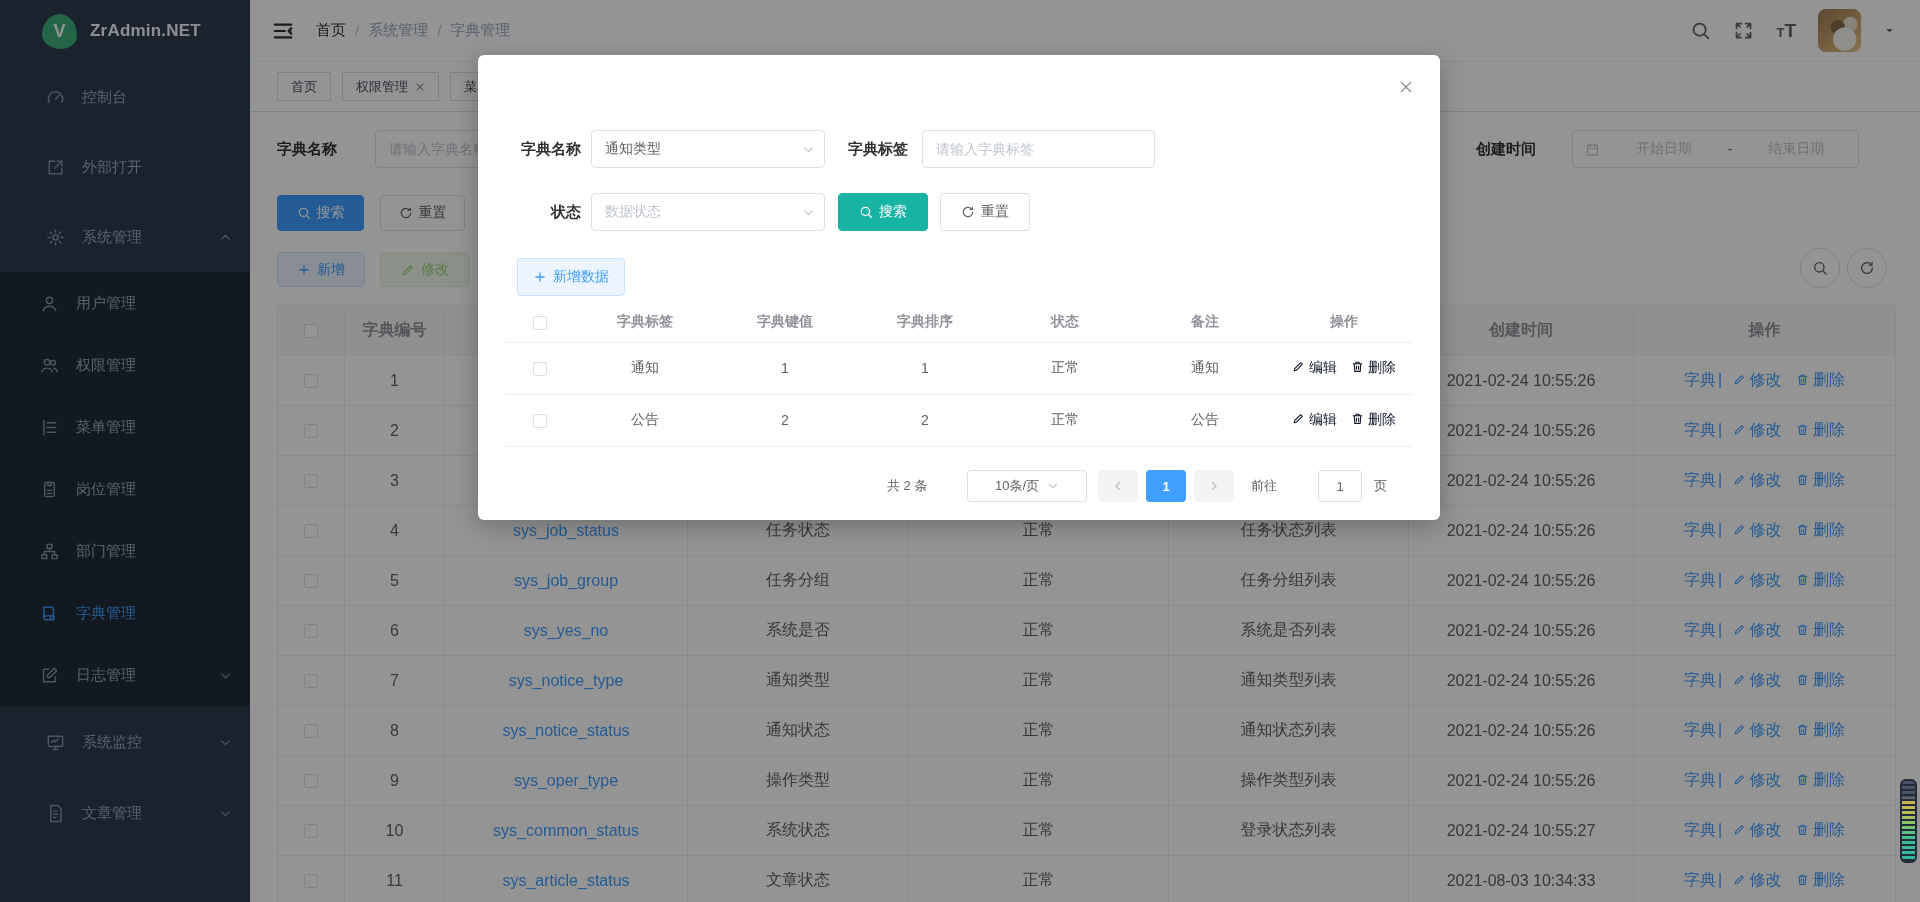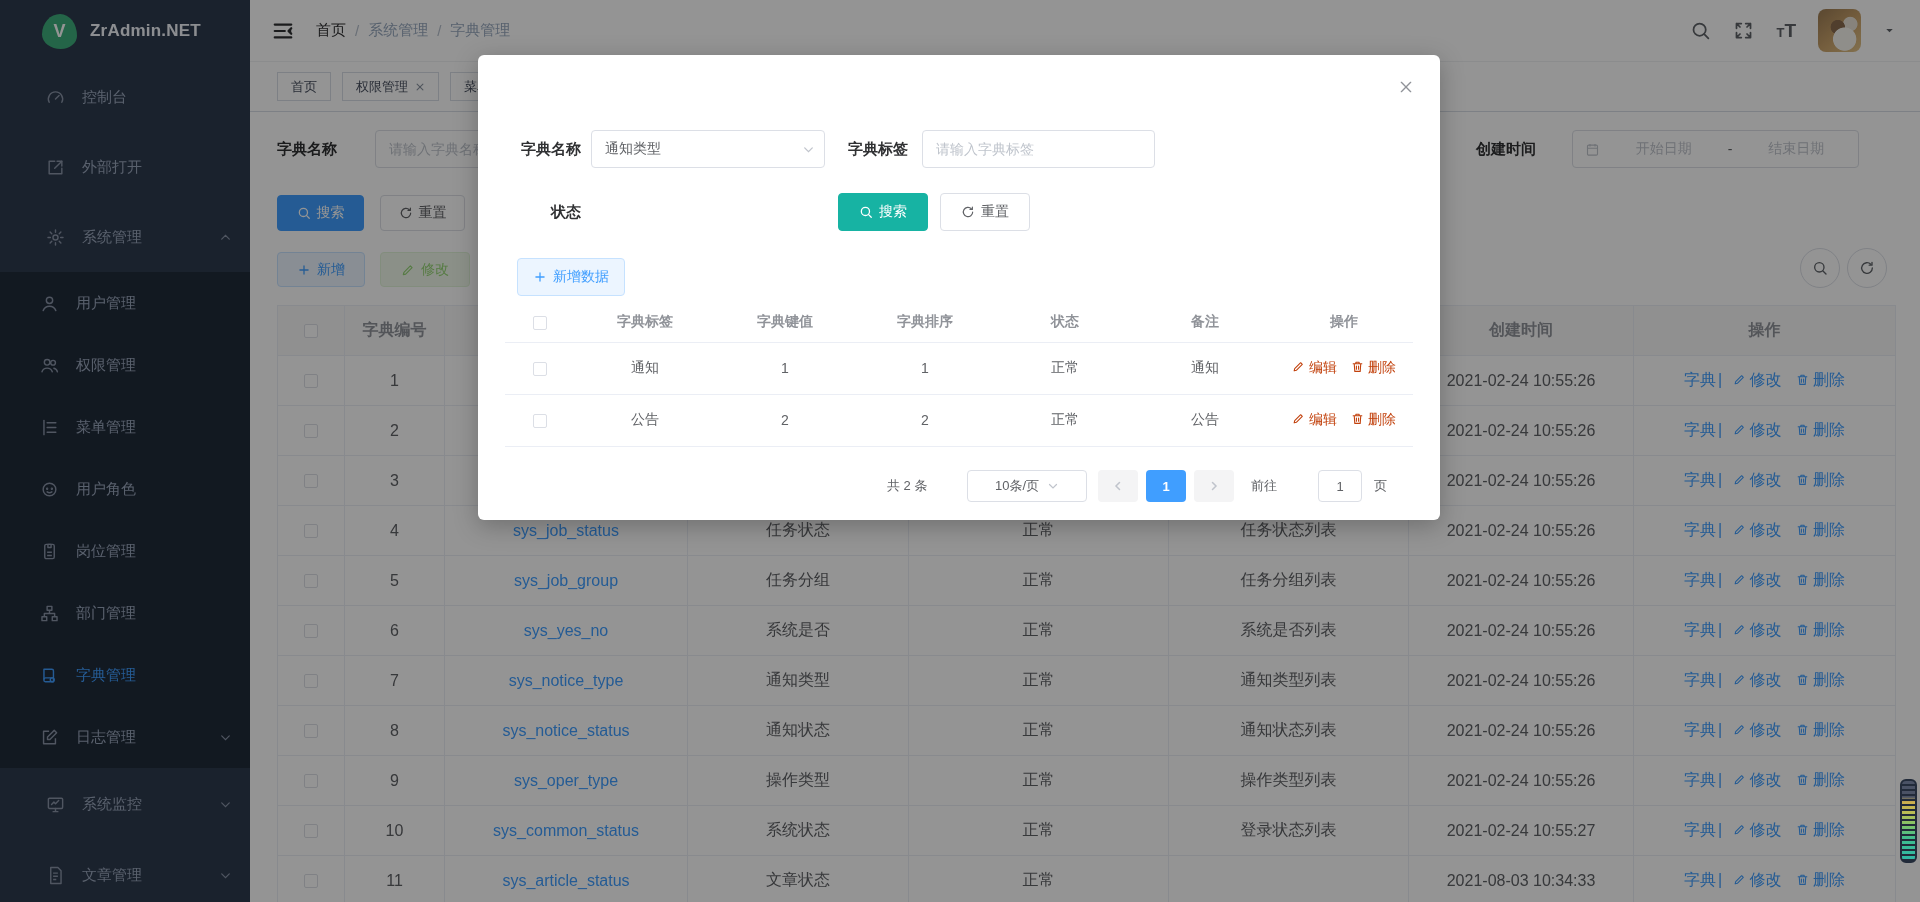--- a/index.html
+++ b/index.html
@@ -96,21 +96,21 @@
   .msel .ph { color:#bfc4cc; }
   .msel .dd { position:absolute; right:9px; width:13px; height:13px; color:#c0c4cc; }
   .minput { position:absolute; width:233px; height:38px; border:1px solid #dcdfe6; border-radius:4px;
     font-size:14px; color:#606266; padding:0 13px; outline:none; }
   .minput::placeholder { color:#bfc4cc; }
   .btn-teal { background:#17b3a3; border-color:#17b3a3; color:#fff; }
   .modal-table { position:absolute; left:27px; top:247px; width:908px; font-size:14px; }
   .modal-table th, .modal-table td { border-bottom:1px solid #ebeef5; text-align:center; white-space:nowrap; }
   .modal-table th { height:40px; color:#909399; font-weight:600; }
   .modal-table td { height:52px; color:#606266; }
-  .modal-table a { color:#c2410c; }
+  .modal-table a { color:#0f172a; }
   .pg { position:absolute; font-size:13px; color:#606266; }
   .pg-total { left:409px; top:415px; line-height:32px; }
   .pg-size { left:489px; top:415px; width:120px; height:32px; border:1px solid #dcdfe6; border-radius:4px;
     display:flex; align-items:center; justify-content:center; gap:8px; cursor:pointer; }
   .pg-size .dd { width:12px; height:12px; color:#c0c4cc; }
   .pg-btn { top:415px; width:40px; height:32px; background:#f4f4f5; border-radius:4px; display:flex;
     align-items:center; justify-content:center; color:#c0c4cc; cursor:pointer; }
   .pg-btn svg { width:12px; height:12px; }
   .pg-page { left:668px; top:415px; width:40px; height:32px; background:#409eff; color:#fff; border-radius:4px;
     display:flex; align-items:center; justify-content:center; font-weight:bold; cursor:pointer; }
@@ -180,29 +180,20 @@
           <path d="M17.5 15.5c2.2.5 3.8 1.8 4.5 4.5"></path>
         </svg>
       <span>权限管理</span>
     </div>
     <div class="side-item">
       <svg class="mi" viewBox="0 0 24 24" fill="none" stroke="currentColor" stroke-width="1.8" stroke-linecap="round">
           <path d="M5 3v18"></path>
           <path d="M9 6h11M9 12h11M9 18h11"></path>
         </svg>
       <span>菜单管理</span>
-    </div>
-    <div class="side-item">
-      <svg class="mi" viewBox="0 0 24 24" fill="none" stroke="currentColor" stroke-width="1.8" stroke-linecap="round">
-          <circle cx="12" cy="12" r="8"></circle>
-          <circle cx="9" cy="11" r="0.6"></circle>
-          <circle cx="15" cy="11" r="0.6"></circle>
-          <path d="M9 15c2 1.4 4 1.4 6 0"></path>
-        </svg>
-      <span>用户角色</span>
     </div>
     <div class="side-item">
       <svg class="mi" viewBox="0 0 24 24" fill="none" stroke="currentColor" stroke-width="1.8" stroke-linejoin="round">
           <rect x="6" y="3" width="12" height="18" rx="2"></rect>
           <path d="M10 3h4v4h-4z"></path>
           <path d="M9 13h6M9 17h6"></path>
         </svg>
       <span>岗位管理</span>
     </div>
     <div class="side-item">
@@ -617,20 +608,26 @@
   <div class="msel" style="left:113px; top:75px;">
     <span class="val">通知类型</span>
     <svg class="dd" viewBox="0 0 24 24" fill="none" stroke="currentColor" stroke-width="2.4" stroke-linecap="round">
         <path d="M5 9l7 7 7-7"></path>
       </svg>
   </div>
   <span class="mlabel" style="left:354px; top:75px;">字典标签</span>
   <input class="minput" style="left: 444px; top: 75px;" placeholder="请输入字典标签">
 
   <span class="mlabel" style="left:27px; top:138px;">状态</span>
+  <div class="msel" style="left:113px; top:138px;">
+    <span class="ph">数据状态</span>
+    <svg class="dd" viewBox="0 0 24 24" fill="none" stroke="currentColor" stroke-width="2.4" stroke-linecap="round">
+        <path d="M5 9l7 7 7-7"></path>
+      </svg>
+  </div>
   <button class="btn btn-teal" style="left:360px; top:138px; width:90px; height:38px;">
     <svg viewBox="0 0 24 24" fill="none" stroke="currentColor" stroke-width="2.2" stroke-linecap="round">
         <circle cx="11" cy="11" r="7"></circle>
         <path d="M16.5 16.5L21 21"></path>
       </svg>
     <span>搜索</span>
   </button>
   <button class="btn btn-plain" style="left:462px; top:138px; width:90px; height:38px;">
     <svg viewBox="0 0 24 24" fill="none" stroke="currentColor" stroke-width="2" stroke-linecap="round" stroke-linejoin="round">
         <path d="M20 12a8 8 0 1 1-2.3-5.6"></path>

